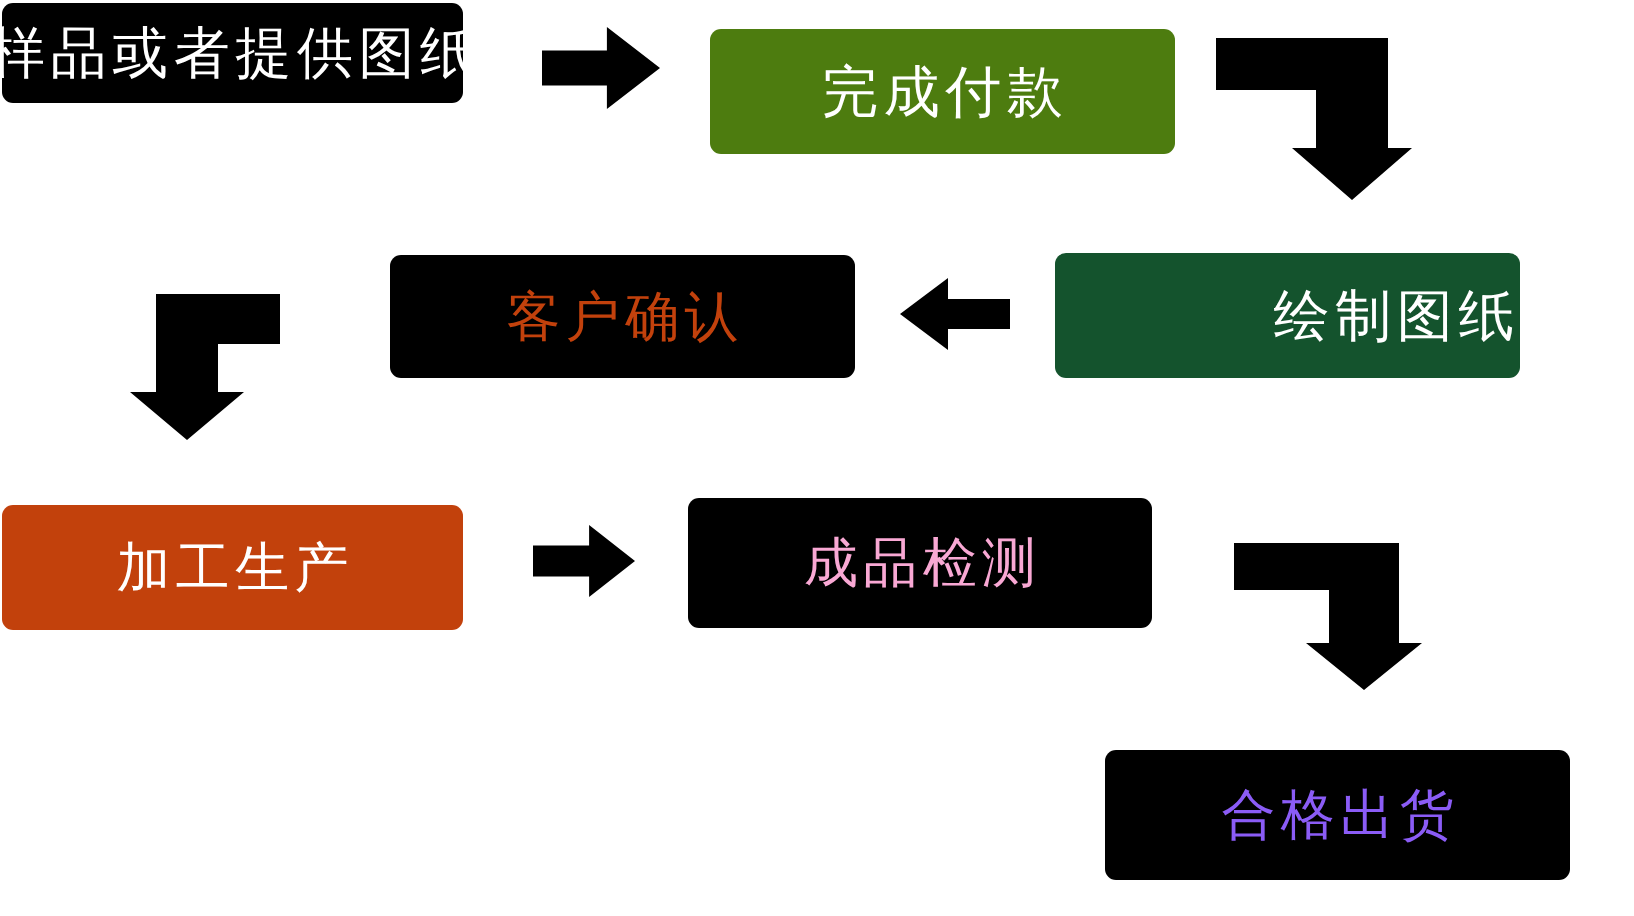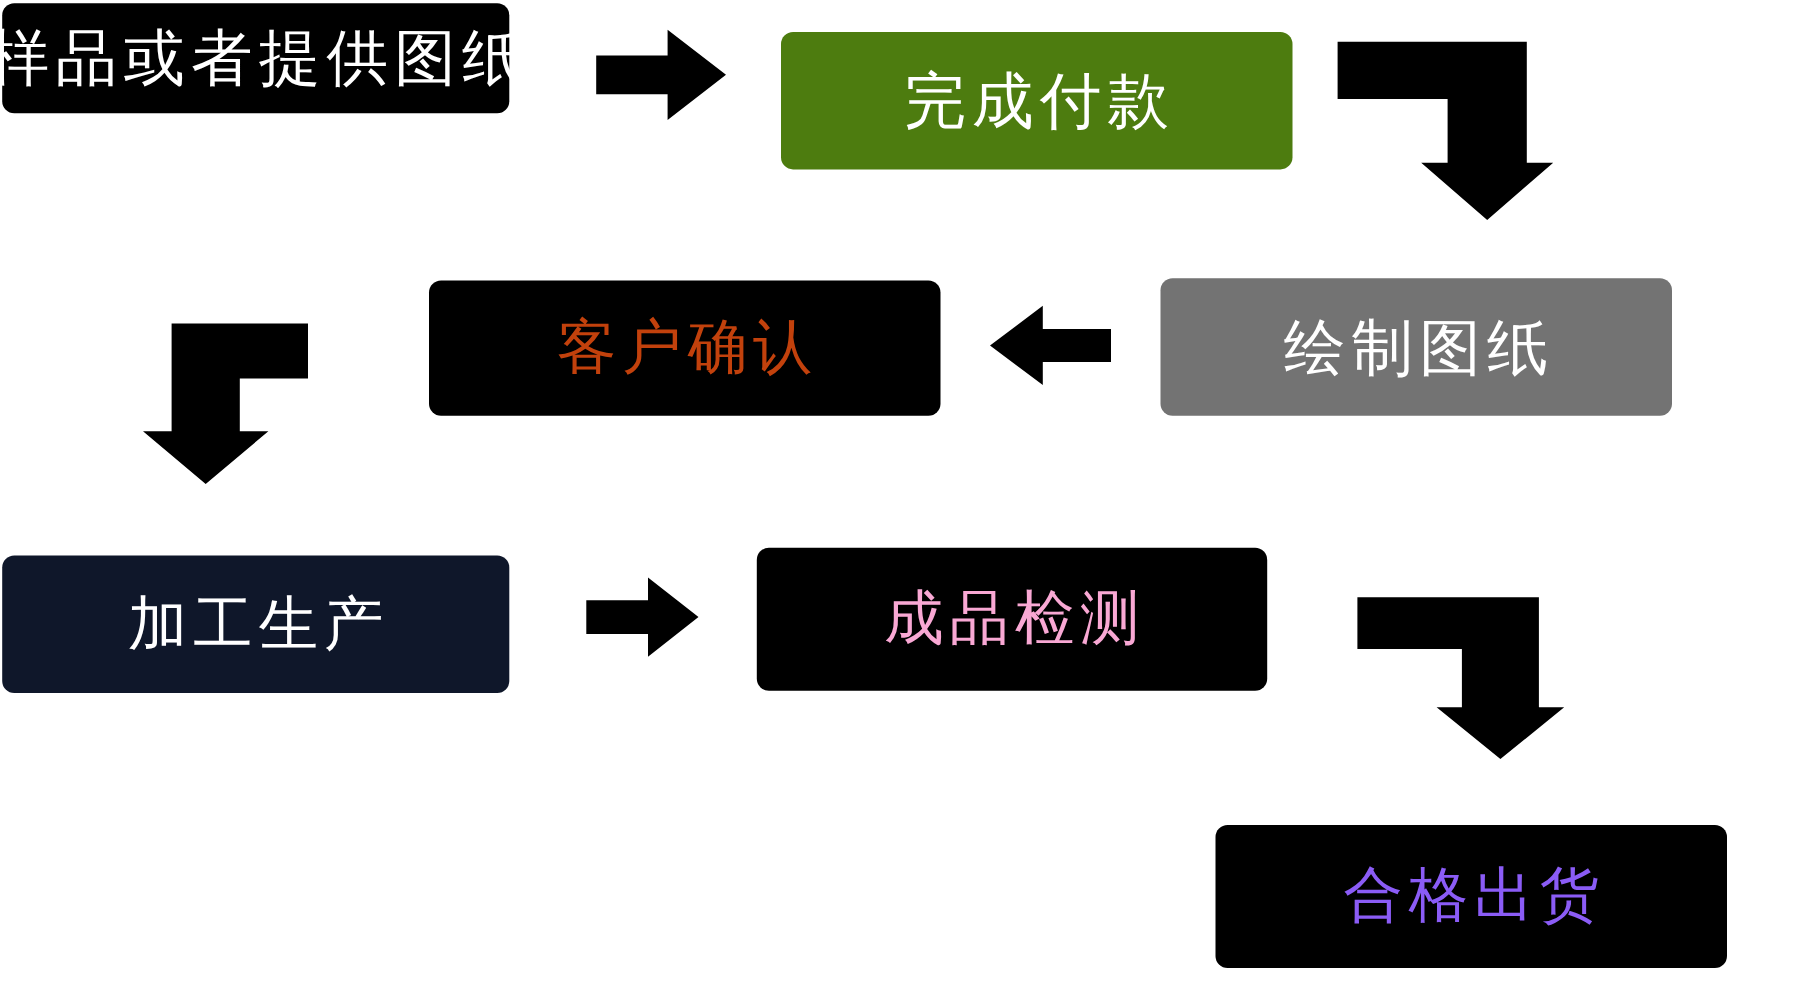--- a/index.html
+++ b/index.html
@@ -85,25 +85,25 @@
   <div class="node" id="n3" style="left: 390px; top: 255px; width: 465px; height: 123px; font-size: 54px; background: rgb(0, 0, 0); color: #c2410c;">
     <span class="node-label">客户确认</span>
   </div>
 
   <div class="arrow" id="c2" style="left: 900px; top: 278px; width: 110px; height: 72px;">
     <svg viewBox="0 0 110 72" preserveAspectRatio="none">
       <polygon points="110,21 48,21 48,0 0,36 48,72 48,51 110,51"></polygon>
     </svg>
   </div>
 
-  <div class="node" id="n2" style="left: 1055px; top: 253px; width: 465px; height: 125px; font-size: 56px; background: #737373; color: rgb(255, 255, 255);">
+  <div class="node" id="n2" style="left: 1055px; top: 253px; width: 465px; height: 125px; font-size: 56px; background: #14532d; color: rgb(255, 255, 255); justify-content: flex-end;">
     <span class="node-label">绘制图纸</span>
   </div>
 
-  <div class="node" id="n4" style="left: 2px; top: 505px; width: 461px; height: 125px; font-size: 54px; background: #0f172a; color: rgb(255, 255, 255);">
+  <div class="node" id="n4" style="left: 2px; top: 505px; width: 461px; height: 125px; font-size: 54px; background: #c2410c; color: rgb(255, 255, 255);">
     <span class="node-label">加工生产</span>
   </div>
 
   <div class="arrow" id="c4" style="left: 533px; top: 525px; width: 102px; height: 72px;">
     <svg viewBox="0 0 100 70" preserveAspectRatio="none">
       <polygon points="0,20 55,20 55,0 100,35 55,70 55,50 0,50"></polygon>
     </svg>
   </div>
 
   <div class="node" id="n5" style="left: 688px; top: 498px; width: 464px; height: 130px; font-size: 54px; background: rgb(0, 0, 0); color: #f9a8d4;">

